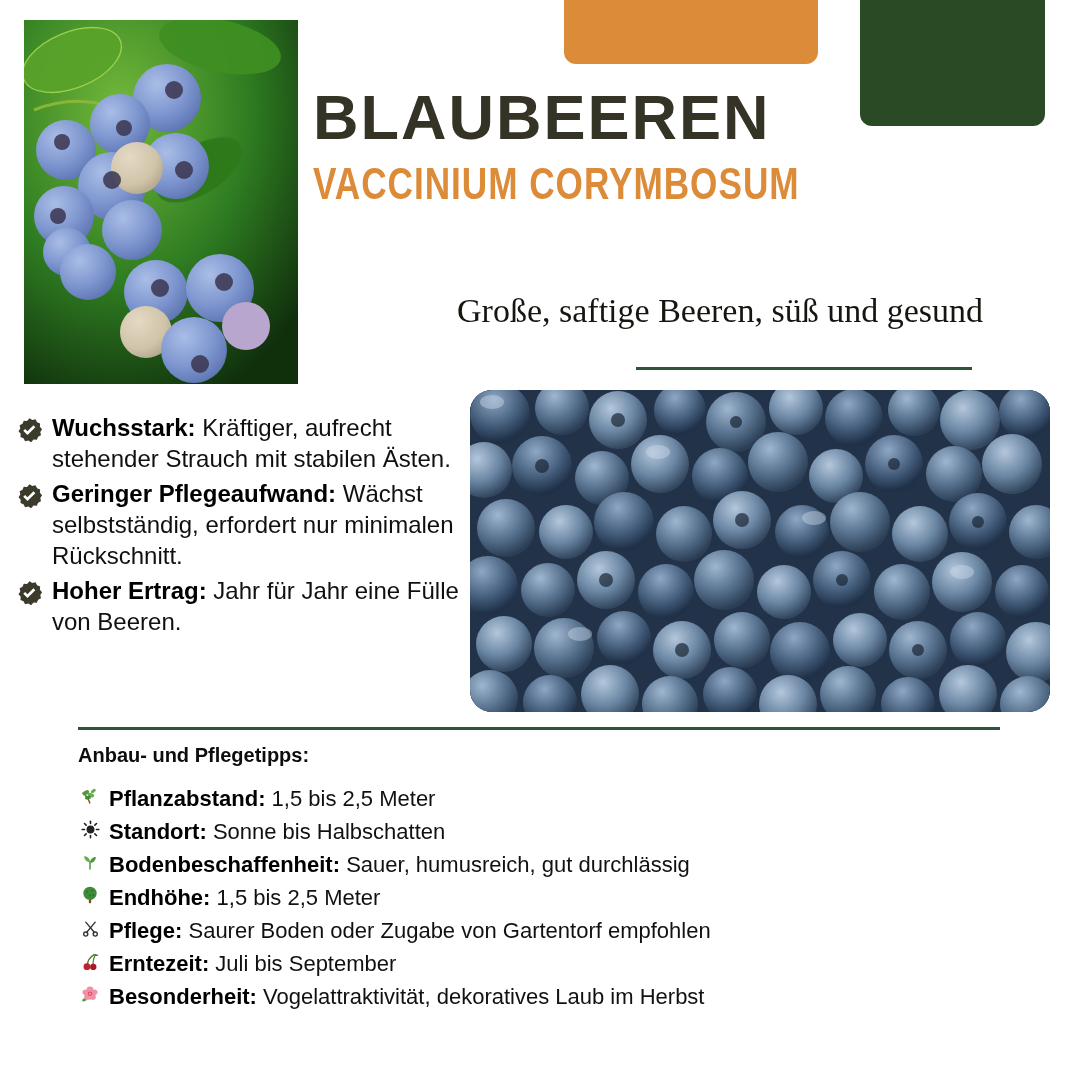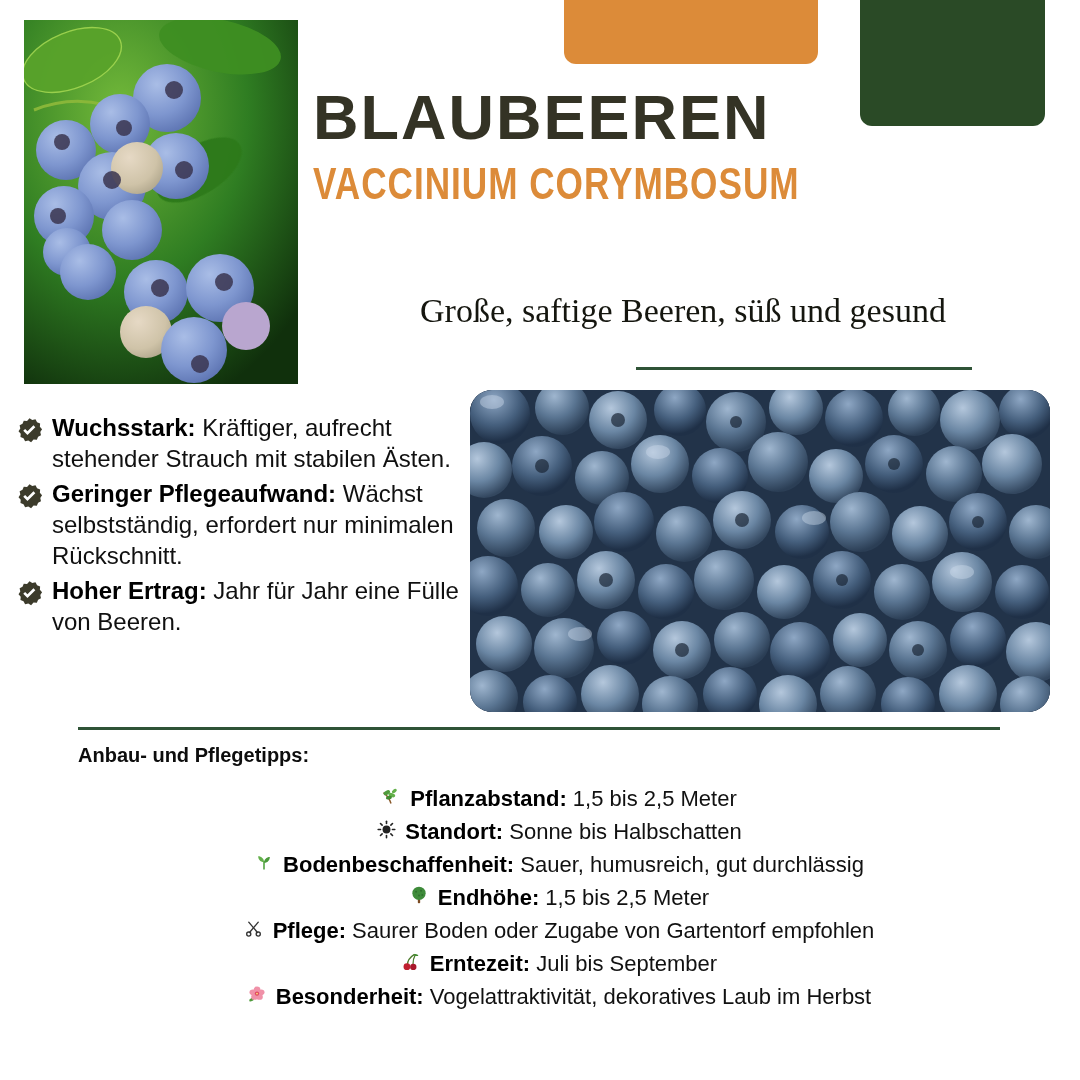--- a/index.html
+++ b/index.html
@@ -38,21 +38,21 @@
     font-family:"Liberation Sans Narrow","Liberation Sans", sans-serif;
     font-size:44px;line-height:1.05;font-weight:bold;color:#DC8B39;
     letter-spacing:1.2px;margin:12px 0 0 0;
     transform:scaleX(0.80);transform-origin:left center;
   }
 
   
   .tagline{
     position:absolute;left:420px;top:292px;width:600px;
     font-family:"Liberation Serif", serif;
-    font-size:34px;color:#15160f;text-align:left;white-space:nowrap;
+    font-size:34px;color:#15160f;text-align:center;white-space:nowrap;
   }
   .tagline-rule{
     position:absolute;left:636px;top:367px;width:336px;height:3px;
     background:#2f5336;
   }
 
   
   .hero-right{
     position:absolute;left:470px;top:390px;width:580px;height:322px;
     border-radius:22px;overflow:hidden;background:#20344a;
@@ -80,21 +80,21 @@
     position:absolute;left:78px;top:727px;width:922px;height:3px;background:#2f5336;
   }
   .tips-title{
     position:absolute;left:78px;top:744px;width:922px;text-align:left;
     font-size:20px;font-weight:bold;color:#0d0d0d;
   }
   .tips{
     position:absolute;left:78px;top:782px;width:960px;
   }
   .tip{
-    display:flex;align-items:baseline;gap:7px;height:33px;justify-content:center;
+    display:flex;align-items:baseline;gap:7px;height:33px;
   }
   .tip-icon{
     flex:0 0 auto;width:24px;text-align:center;font-size:19px;line-height:1;
     font-family:"DejaVu Sans", sans-serif;
   }
   .tip-text{
     font-size:22px;line-height:33px;color:#111;white-space:nowrap;
   }
   .tip-text b{font-weight:bold;color:#000;}
 

